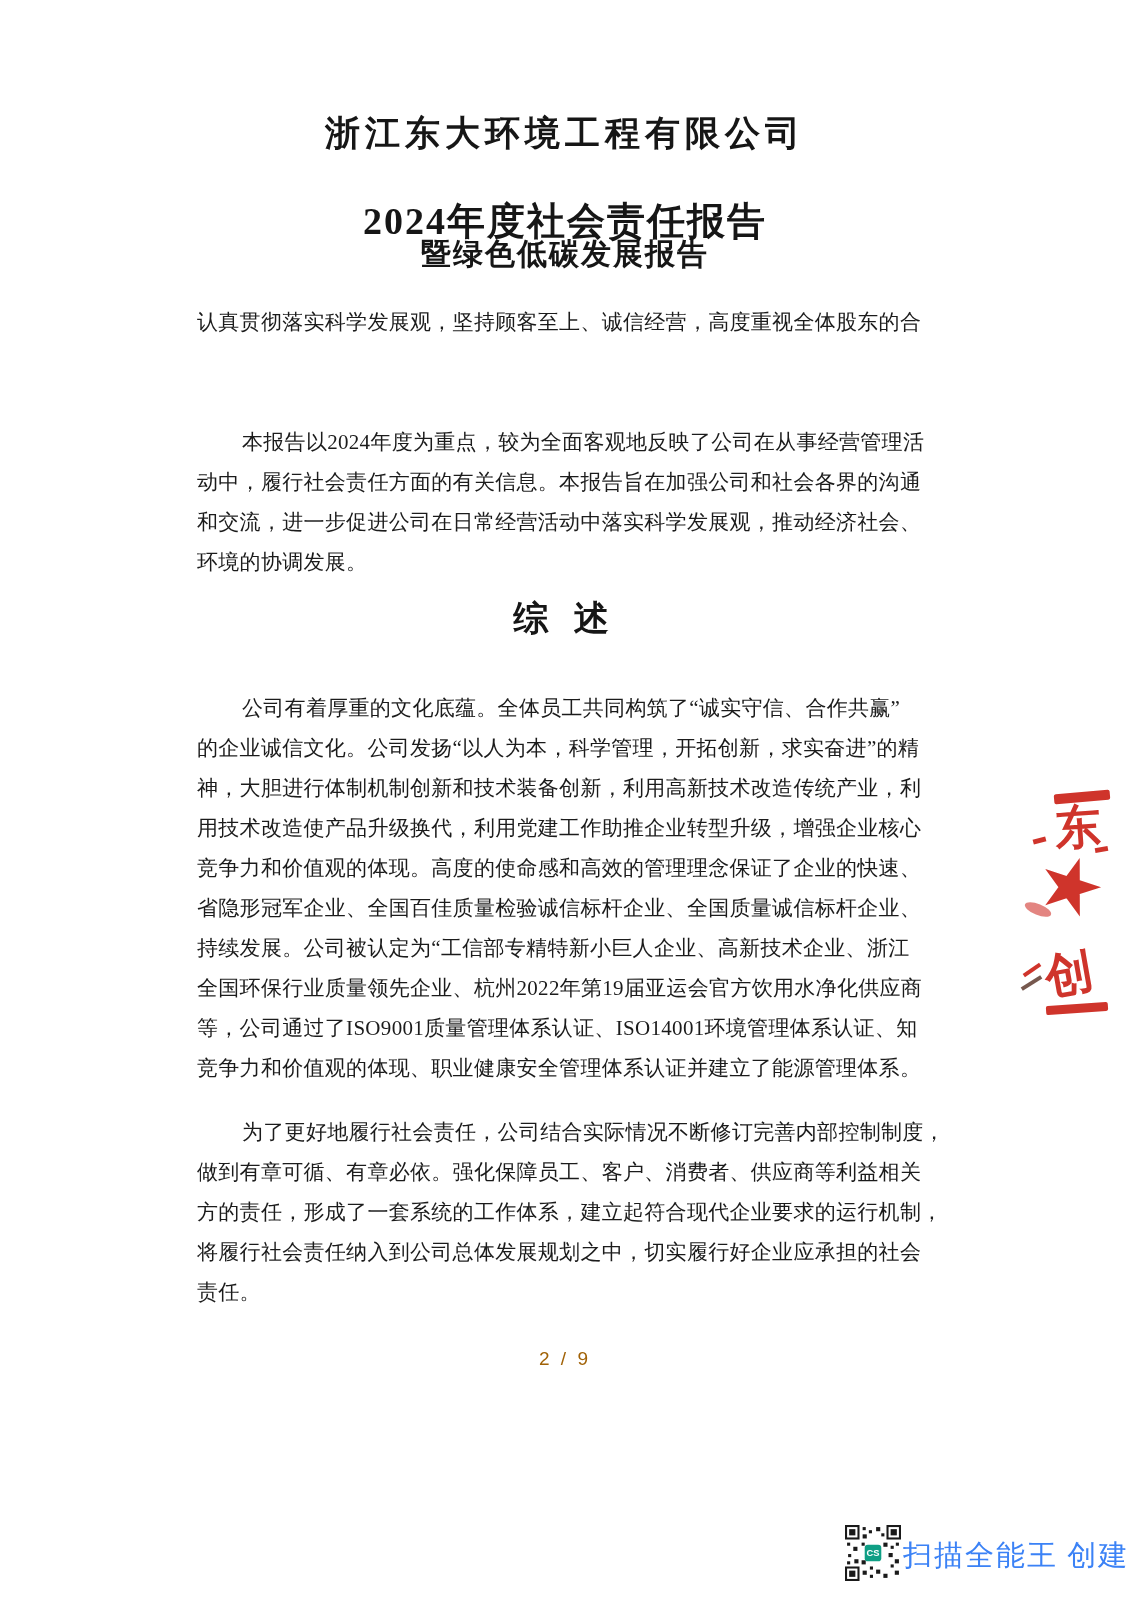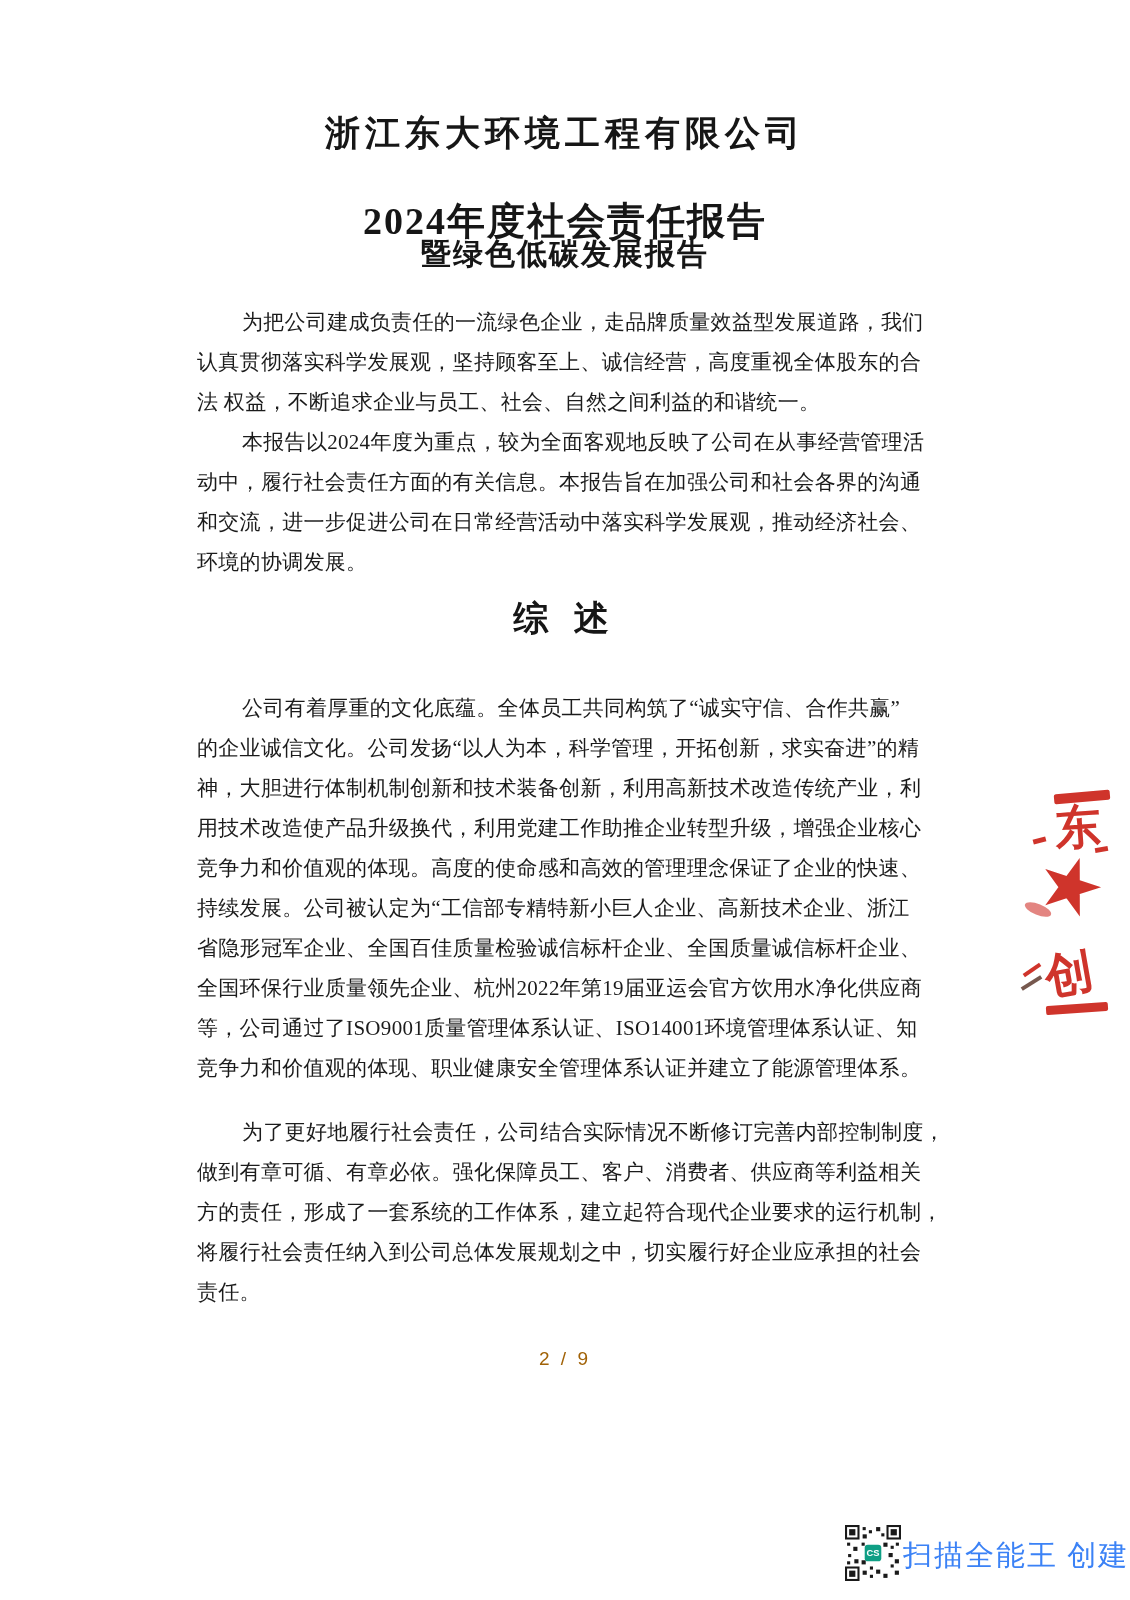--- a/index.html
+++ b/index.html
@@ -53,42 +53,40 @@
 <body>
 
 <div class="page">
 
   <div class="abs-center doc-title">浙江东大环境工程有限公司</div>
 
   <div class="abs-center doc-sub1">2024年度社会责任报告</div>
   <div class="abs-center doc-sub2">暨绿色低碳发展报告</div>
 
   <div class="para" id="p1">
-    <div class="ln ind">为把公司建成负责任的一流绿色企业，走品牌质量效益型发展道路，我们</div>
     <div class="ln">认真贯彻落实科学发展观，坚持顾客至上、诚信经营，高度重视全体股东的合</div>
-    <div class="ln">法 权益，不断追求企业与员工、社会、自然之间利益的和谐统一。</div>
   </div>
 
   <div class="para" id="p2">
     <div class="ln ind">本报告以2024年度为重点，较为全面客观地反映了公司在从事经营管理活</div>
     <div class="ln">动中，履行社会责任方面的有关信息。本报告旨在加强公司和社会各界的沟通</div>
     <div class="ln">和交流，进一步促进公司在日常经营活动中落实科学发展观，推动经济社会、</div>
     <div class="ln">环境的协调发展。</div>
   </div>
 
   <div class="abs-center sec-heading">综 述</div>
 
   <div class="para" id="p3">
     <div class="ln ind">公司有着厚重的文化底蕴。全体员工共同构筑了“诚实守信、合作共赢”</div>
     <div class="ln">的企业诚信文化。公司发扬“以人为本，科学管理，开拓创新，求实奋进”的精</div>
     <div class="ln">神，大胆进行体制机制创新和技术装备创新，利用高新技术改造传统产业，利</div>
     <div class="ln">用技术改造使产品升级换代，利用党建工作助推企业转型升级，增强企业核心</div>
     <div class="ln">竞争力和价值观的体现。高度的使命感和高效的管理理念保证了企业的快速、</div>
+    <div class="ln">省隐形冠军企业、全国百佳质量检验诚信标杆企业、全国质量诚信标杆企业、</div>
     <div class="ln">持续发展。公司被认定为“工信部专精特新小巨人企业、高新技术企业、浙江</div>
-    <div class="ln">省隐形冠军企业、全国百佳质量检验诚信标杆企业、全国质量诚信标杆企业、</div>
     <div class="ln">全国环保行业质量领先企业、杭州2022年第19届亚运会官方饮用水净化供应商</div>
     <div class="ln">等，公司通过了ISO9001质量管理体系认证、ISO14001环境管理体系认证、知</div>
     <div class="ln">竞争力和价值观的体现、职业健康安全管理体系认证并建立了能源管理体系。</div>
   </div>
 
   <div class="para" id="p4">
     <div class="ln ind">为了更好地履行社会责任，公司结合实际情况不断修订完善内部控制制度，</div>
     <div class="ln">做到有章可循、有章必依。强化保障员工、客户、消费者、供应商等利益相关</div>
     <div class="ln">方的责任，形成了一套系统的工作体系，建立起符合现代企业要求的运行机制，</div>
     <div class="ln">将履行社会责任纳入到公司总体发展规划之中，切实履行好企业应承担的社会</div>

